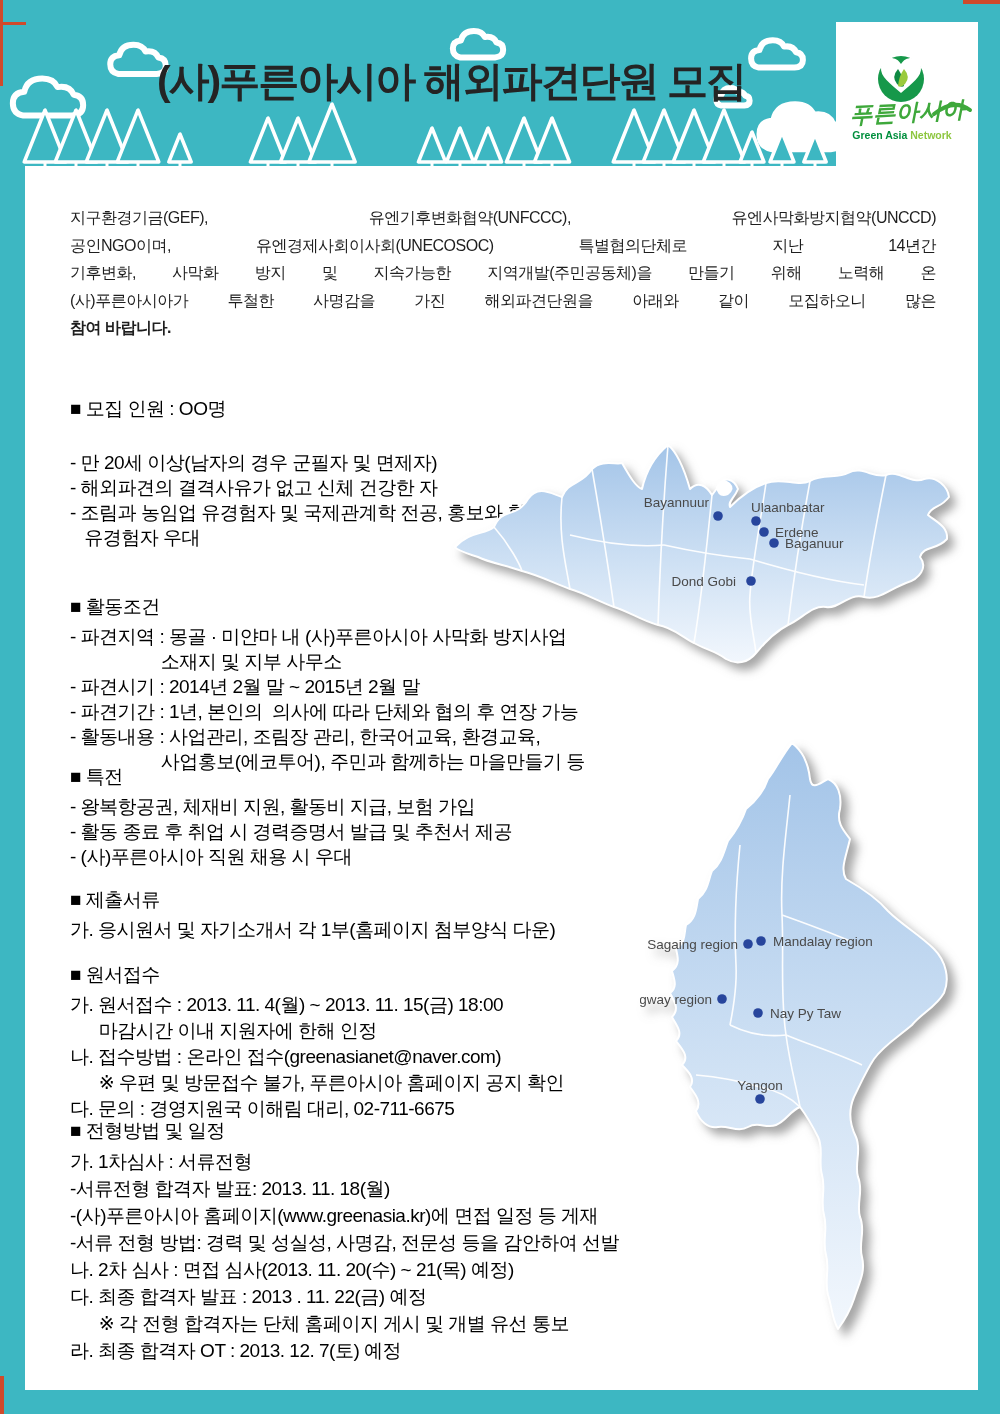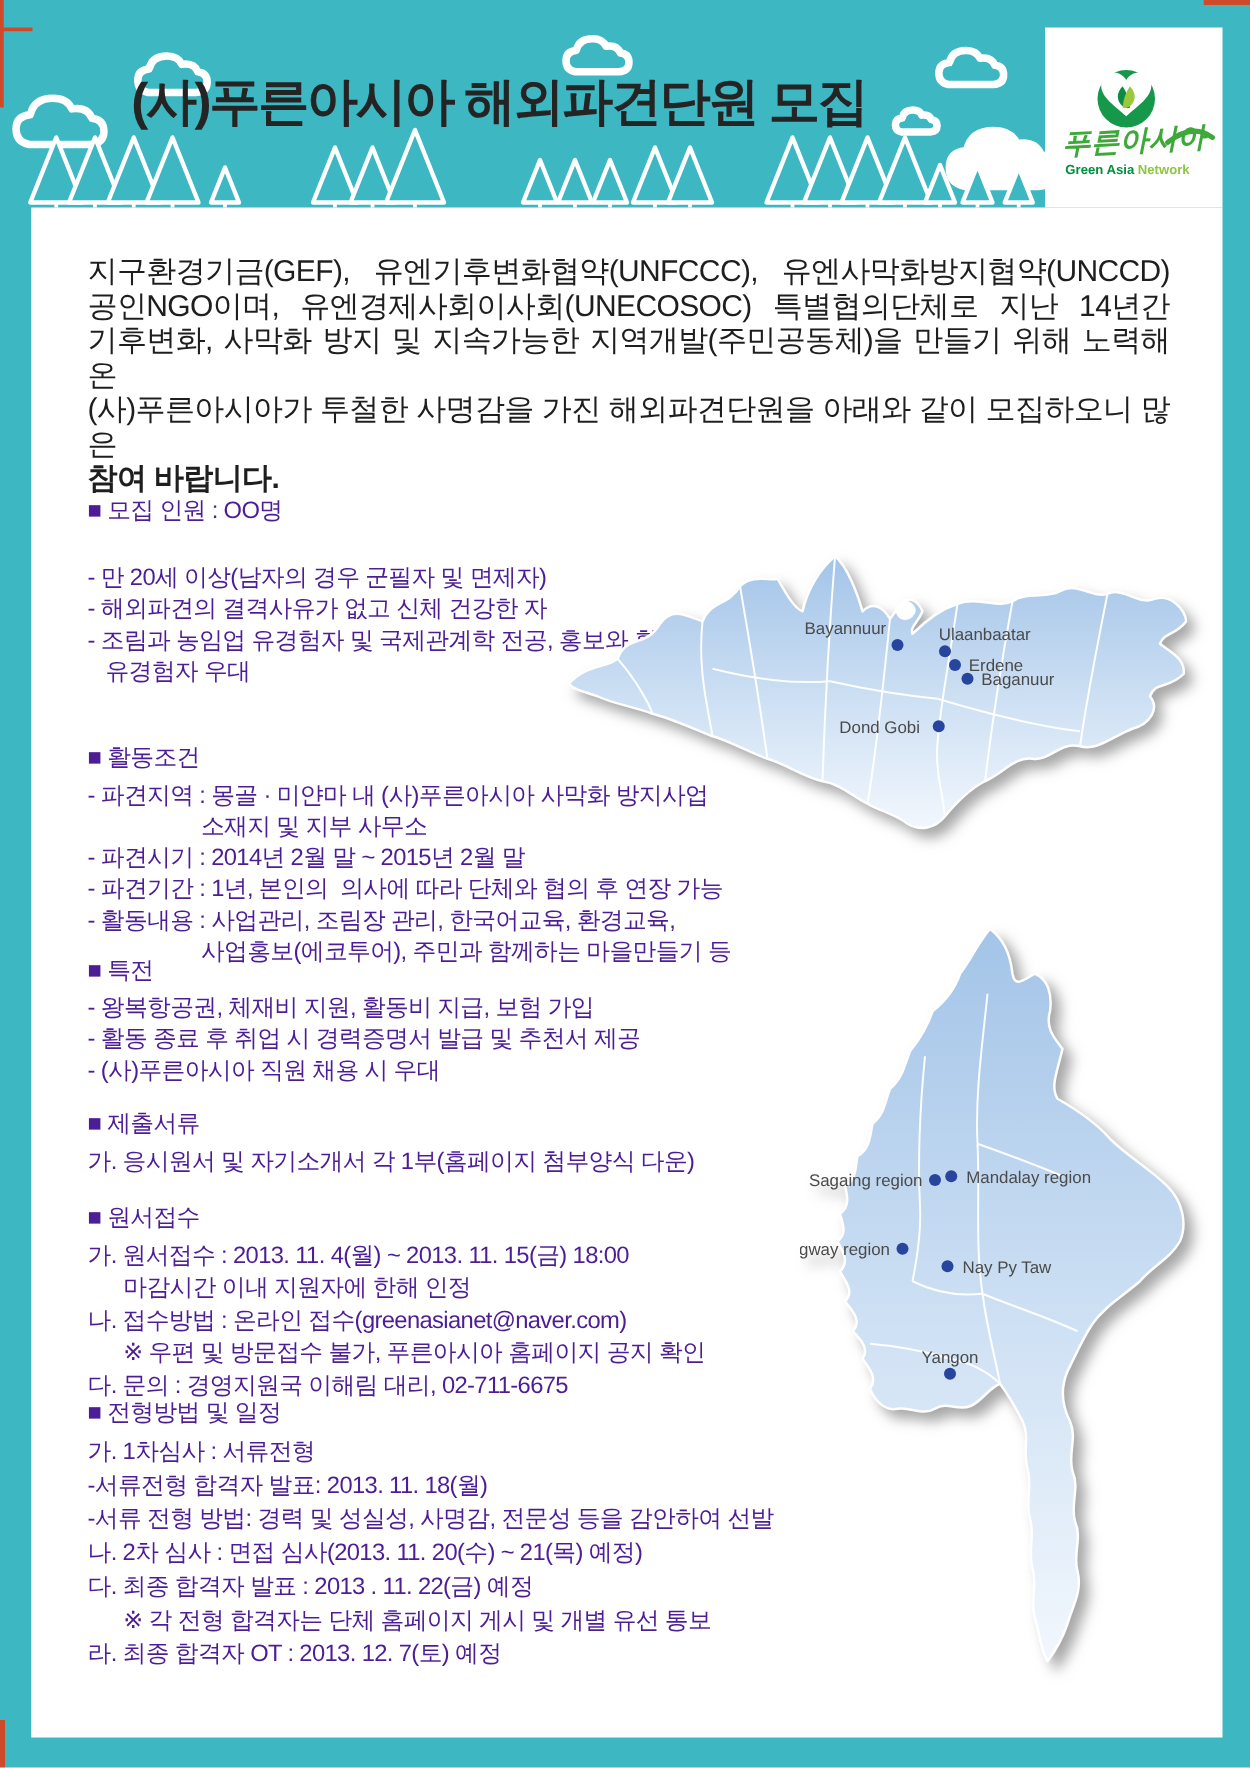--- a/index.html
+++ b/index.html
@@ -6,33 +6,33 @@
   body{width:1000px;height:1414px;position:relative;background:#3db7c2;
        font-family:"Liberation Sans","DejaVu Sans",sans-serif;overflow:hidden;}
   .red-mark{position:absolute;background:#cf4a2b;}
   #red-tl-v{left:0;top:0;width:3px;height:86px;}
   #red-tl-h{left:0;top:22px;width:26px;height:3px;}
   #red-tr{left:963px;top:0;width:37px;height:4px;}
   #red-bl{left:0;top:1376px;width:4px;height:38px;}
 
   .content-panel{position:absolute;left:25px;top:166px;width:953px;height:1224px;background:#ffffff;}
 
-  .main-title{position:absolute;left:105px;top:54px;width:640px;text-align:left;
+  .main-title{position:absolute;left:105px;top:54px;width:640px;text-align:right;
       font-size:41px;font-weight:bold;color:#242424;letter-spacing:-2px;white-space:nowrap;}
 
   #header-decor{position:absolute;left:0;top:0;width:1000px;height:166px;}
 
   .logo-box{position:absolute;left:836px;top:22px;width:142px;height:144px;background:#fff;}
 
-  .intro{position:absolute;left:70px;top:204px;width:866px;font-size:24px;line-height:27.5px;
+  .intro{position:absolute;left:70px;top:204px;width:866px;font-size:16px;line-height:27.5px;
       color:#1e1e1e;letter-spacing:-0.5px;}
   .intro-line{text-align:justify;text-align-last:justify;}
   .intro-line.last{text-align-last:left;font-weight:bold;}
 
-  .sec{position:absolute;left:70px;font-size:19px;color:#4c1d95;letter-spacing:-0.5px;}
+  .sec{position:absolute;left:70px;font-size:19px;color:#000000;letter-spacing:-0.5px;}
   .sec .sec-title{line-height:22px;margin-bottom:6px;white-space:pre;}
   .sec .sec-line{line-height:25px;white-space:pre;}
   .sec-0{top:398px}.sec-1{top:450px}.sec-2{top:596px}.sec-3{top:766px}
   .sec-4{top:889px}.sec-5{top:964px}.sec-6{top:1120px}
   .sec-5 .sec-line{line-height:26px}
   .sec-6 .sec-line{line-height:27px}
 
   #mongolia-map{position:absolute;left:450px;top:435px;width:500px;height:235px;
       filter:drop-shadow(6px 7px 5px rgba(80,80,80,.5));}
   #myanmar-map{position:absolute;left:640px;top:735px;width:315px;height:600px;
@@ -163,20 +163,21 @@
       <div class="sec-line">가. 원서접수 : 2013. 11. 4(월) ~ 2013. 11. 15(금) 18:00</div>
       <div class="sec-line">      마감시간 이내 지원자에 한해 인정</div>
       <div class="sec-line">나. 접수방법 : 온라인 접수(greenasianet@naver.com)</div>
       <div class="sec-line">      ※ 우편 및 방문접수 불가, 푸른아시아 홈페이지 공지 확인</div>
       <div class="sec-line">다. 문의 : 경영지원국 이해림 대리, 02-711-6675</div>
     </div>
     <div class="sec sec-6">
       <div class="sec-title">■ 전형방법 및 일정</div>
       <div class="sec-line">가. 1차심사 : 서류전형</div>
       <div class="sec-line">-서류전형 합격자 발표: 2013. 11. 18(월)</div>
+      <div class="sec-line">-(사)푸른아시아 홈페이지(www.greenasia.kr)에 면접 일정 등 게재</div>
       <div class="sec-line">-서류 전형 방법: 경력 및 성실성, 사명감, 전문성 등을 감안하여 선발</div>
       <div class="sec-line">나. 2차 심사 : 면접 심사(2013. 11. 20(수) ~ 21(목) 예정)</div>
       <div class="sec-line">다. 최종 합격자 발표 : 2013 . 11. 22(금) 예정</div>
       <div class="sec-line">      ※ 각 전형 합격자는 단체 홈페이지 게시 및 개별 유선 통보</div>
       <div class="sec-line">라. 최종 합격자 OT : 2013. 12. 7(토) 예정</div>
     </div>
   </div>
 
 <svg id="mongolia-map" viewBox="0 0 500 235" xmlns="http://www.w3.org/2000/svg">
   <defs>

